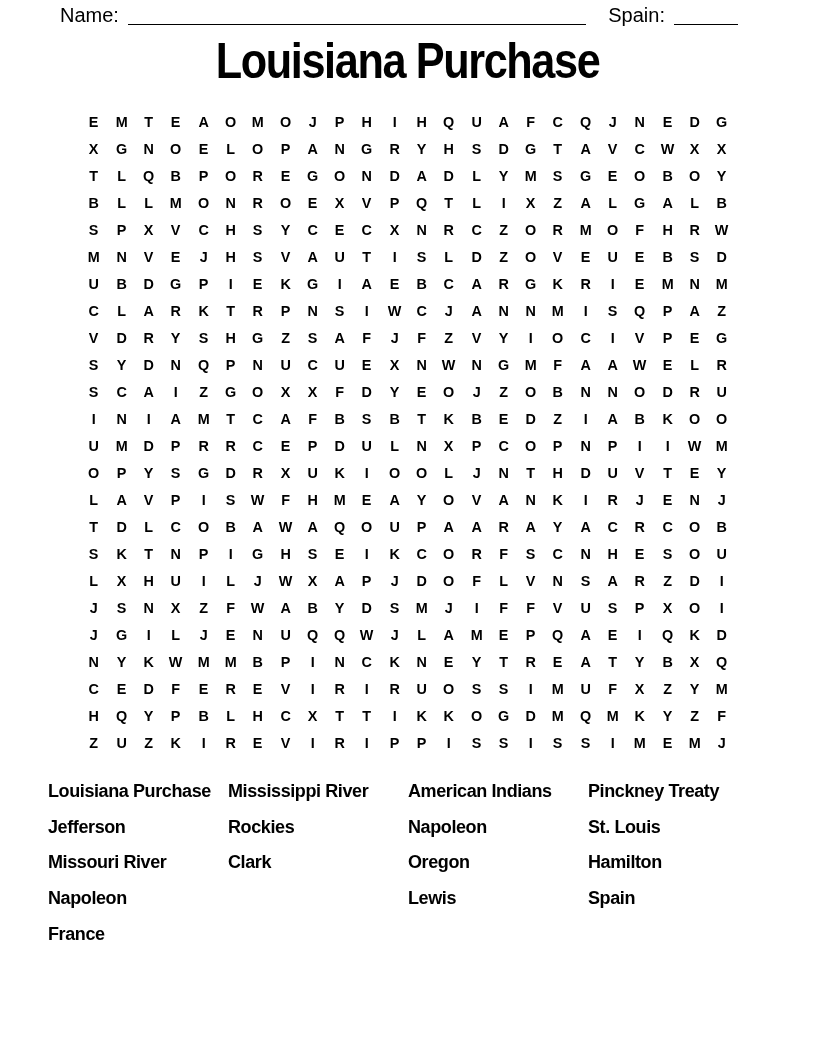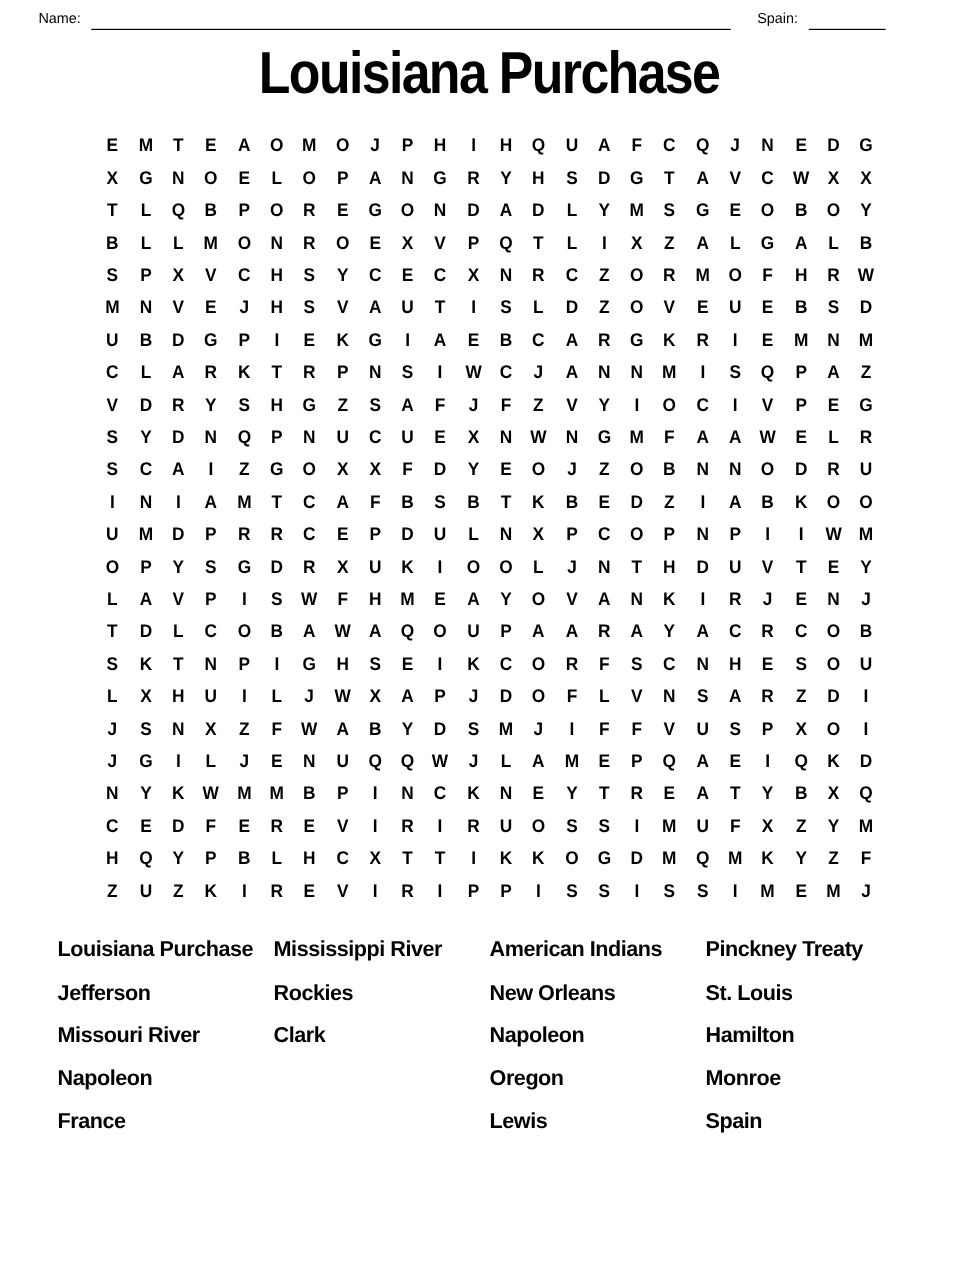--- a/index.html
+++ b/index.html
@@ -9,22 +9,22 @@
     color: #000000;
     font-family: "Liberation Sans", sans-serif;
     overflow: hidden;
   }
   .page { width: 816px; height: 1056px; position: relative; }
 
   
   .header-row {
     display: flex;
     align-items: flex-end;
-    padding: 6px 78px 0 32px;
-    font-size: 12px;
+    padding: 6px 78px 0 60px;
+    font-size: 20px;
     line-height: 19px;
   }
   .hdr-label { white-space: nowrap; }
   .write-line {
     display: inline-block;
     border-bottom: 1.6px solid #000;
     height: 15px;
   }
   .name-line { flex: 1 1 auto; margin-left: 9px; margin-right: 22px; }
   .date-line { width: 64px; margin-left: 9px; }
@@ -680,27 +680,25 @@
         <div class="bank-word">Napoleon</div>
         <div class="bank-word">France</div>
       </div>
       <div class="bank-col">
         <div class="bank-word">Mississippi River</div>
         <div class="bank-word">Rockies</div>
         <div class="bank-word">Clark</div>
       </div>
       <div class="bank-col">
         <div class="bank-word">American Indians</div>
-        <div class="bank-word">New Orleans</div>
         <div class="bank-word">Napoleon</div>
         <div class="bank-word">Oregon</div>
         <div class="bank-word">Lewis</div>
       </div>
       <div class="bank-col">
         <div class="bank-word">Pinckney Treaty</div>
         <div class="bank-word">St. Louis</div>
         <div class="bank-word">Hamilton</div>
-        <div class="bank-word">Monroe</div>
         <div class="bank-word">Spain</div>
       </div>
     </div>
 
 </div>
 
 </body></html>

